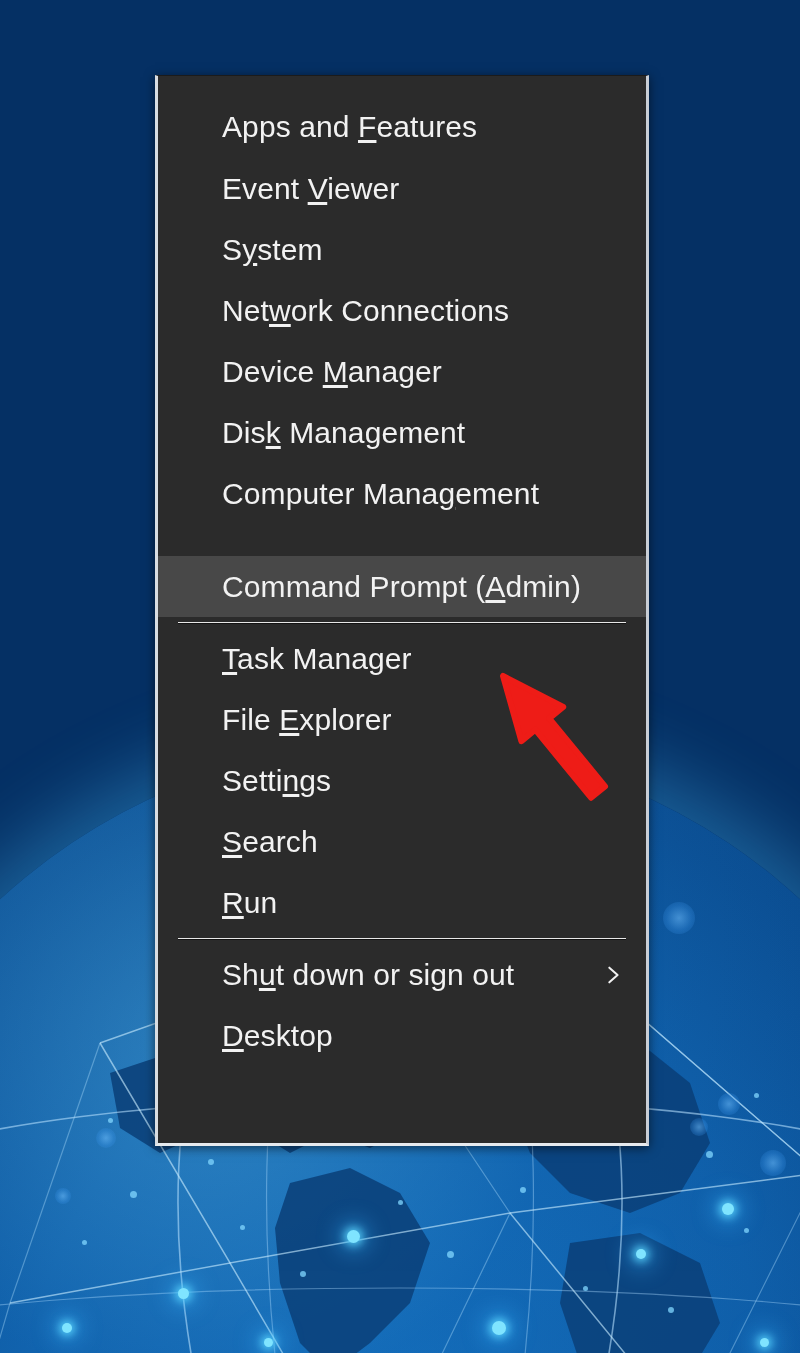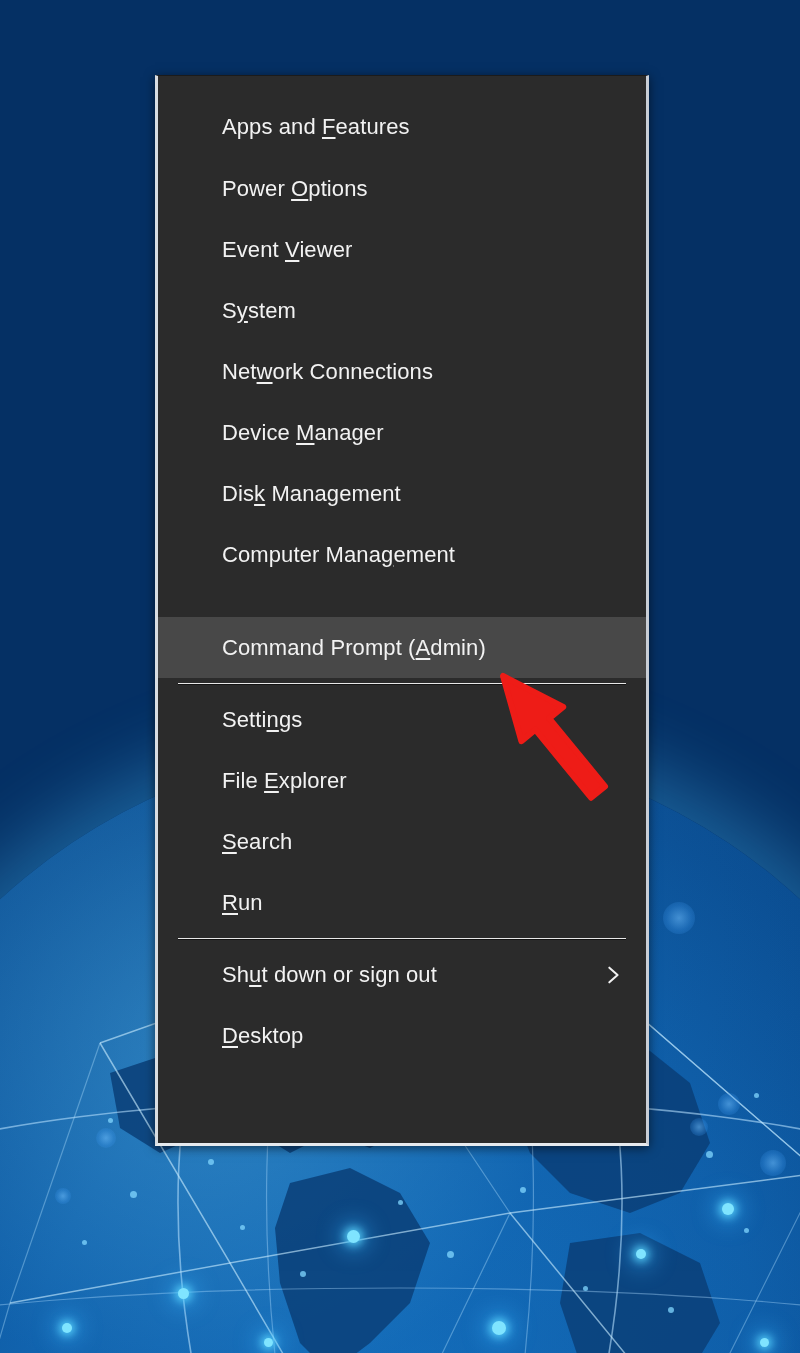--- a/index.html
+++ b/index.html
@@ -65,21 +65,21 @@
     border-bottom:3px solid #e7eaee;
     box-shadow:0 2px 10px rgba(0,0,0,.55);
   }
   .menu-list{ list-style:none; }
   .menu-item{
     position:relative;
     height:61px;
     display:flex; align-items:center;
     padding:0 18px 0 64px;
     color:#f2f2f2;
-    font-size:22px;
+    font-size:30px;
     letter-spacing:.1px;
     white-space:nowrap;
     cursor:default;
   }
   .menu-item.first{ height:62px; }
   .menu-item.highlight{ background:#484848;margin-top:32px; }
   .menu-item .label{ display:inline-block; }
   .menu-item u{ text-decoration:underline; text-underline-offset:2.5px; }
   .chev{
     position:absolute; right:22px; top:50%;
@@ -179,23 +179,20 @@
   <div class="bokeh" style="left:55px;top:1188px;width:16px;height:16px;"></div>
   <div class="bokeh" style="left:760px;top:1150px;width:26px;height:26px;"></div>
 
   <div id="winx">
     <div class="pad-top"></div>
     <ul class="menu-list" id="group0">
         <li class="menu-item first">
           <span class="label">Apps and <u>F</u>eatures</span>
         </li>
         <li class="menu-item">
-          <span class="label">Power <u>O</u>ptions</span>
-        </li>
-        <li class="menu-item">
           <span class="label">Event <u>V</u>iewer</span>
         </li>
         <li class="menu-item">
           <span class="label">S<u>y</u>stem</span>
         </li>
         <li class="menu-item">
           <span class="label">Net<u>w</u>ork Connections</span>
         </li>
         <li class="menu-item">
           <span class="label">Device <u>M</u>anager</span>
@@ -206,24 +203,27 @@
         <li class="menu-item">
           <span class="label">Computer Mana<u>g</u>ement</span>
         </li>
         <li class="menu-item highlight">
           <span class="label">Command Prompt (<u>A</u>dmin)</span>
         </li>
       </ul>
     <div class="sep"></div>
     <ul class="menu-list" id="group1">
         <li class="menu-item">
+          <span class="label"><u>T</u>ask Manager</span>
+        </li>
+        <li class="menu-item">
+          <span class="label">File <u>E</u>xplorer</span>
+        </li>
+        <li class="menu-item">
           <span class="label">Setti<u>n</u>gs</span>
-        </li>
-        <li class="menu-item">
-          <span class="label">File <u>E</u>xplorer</span>
         </li>
         <li class="menu-item">
           <span class="label"><u>S</u>earch</span>
         </li>
         <li class="menu-item">
           <span class="label"><u>R</u>un</span>
         </li>
       </ul>
     <div class="sep"></div>
     <ul class="menu-list" id="group2">

